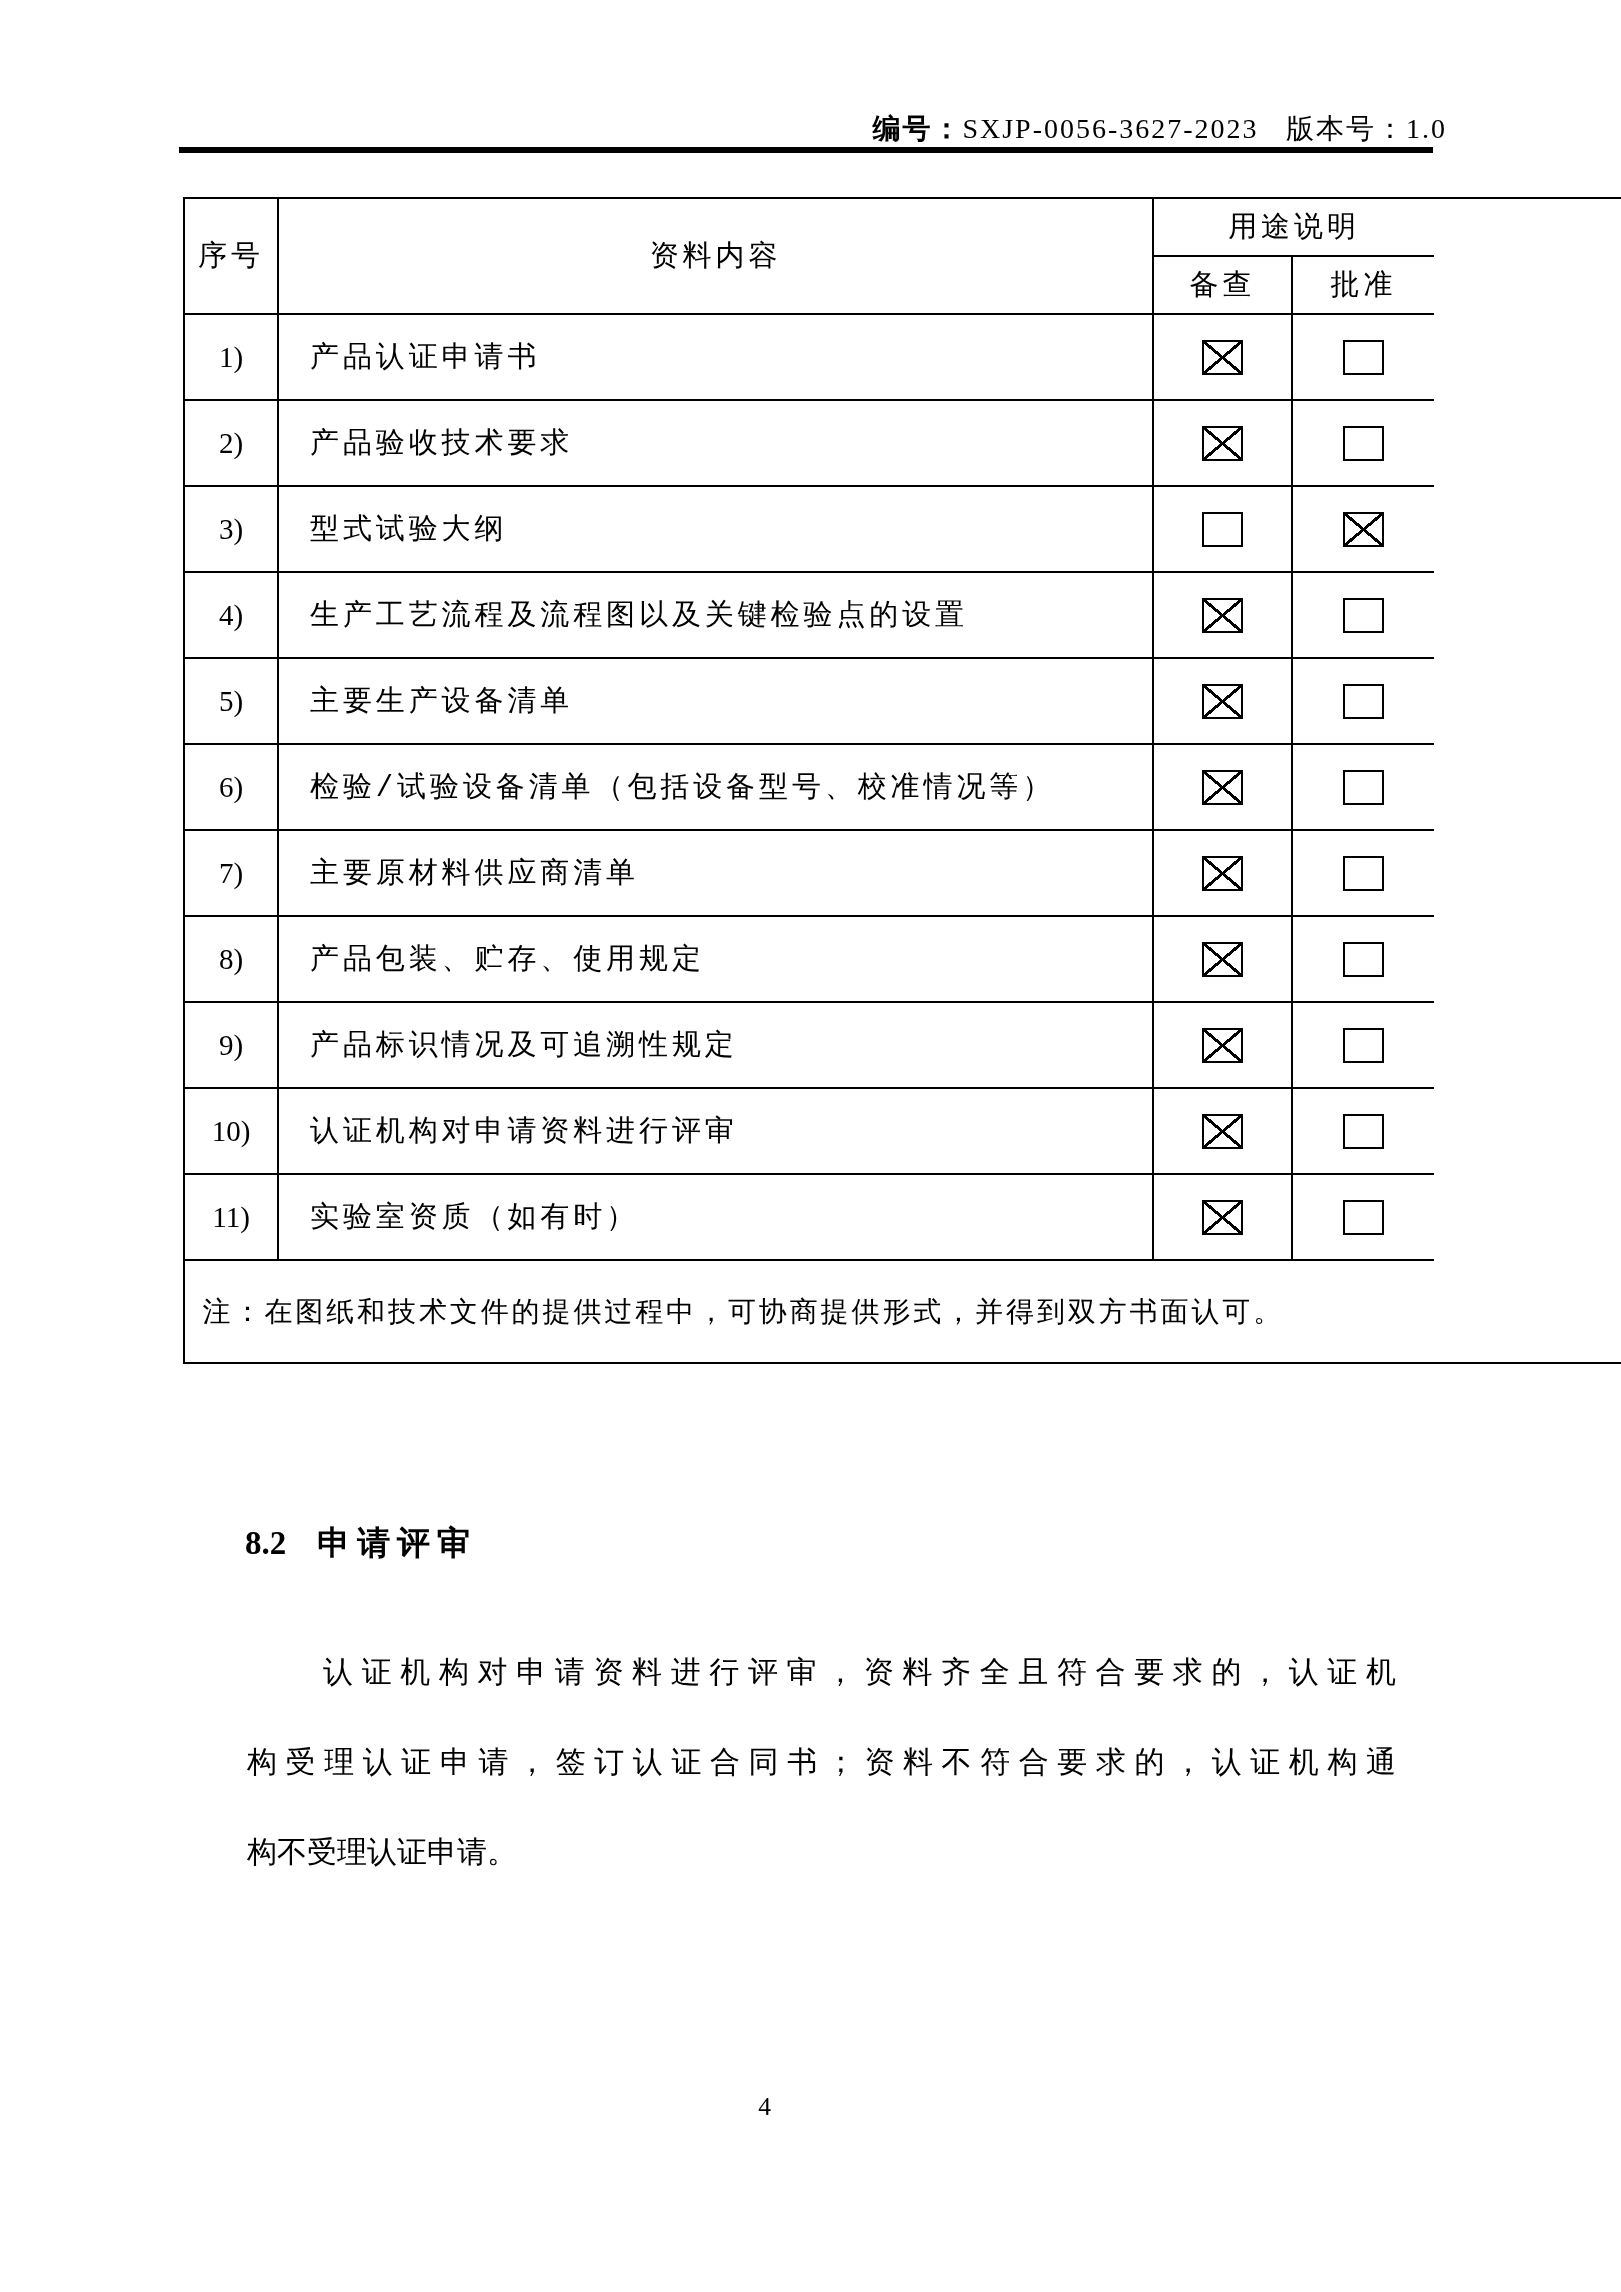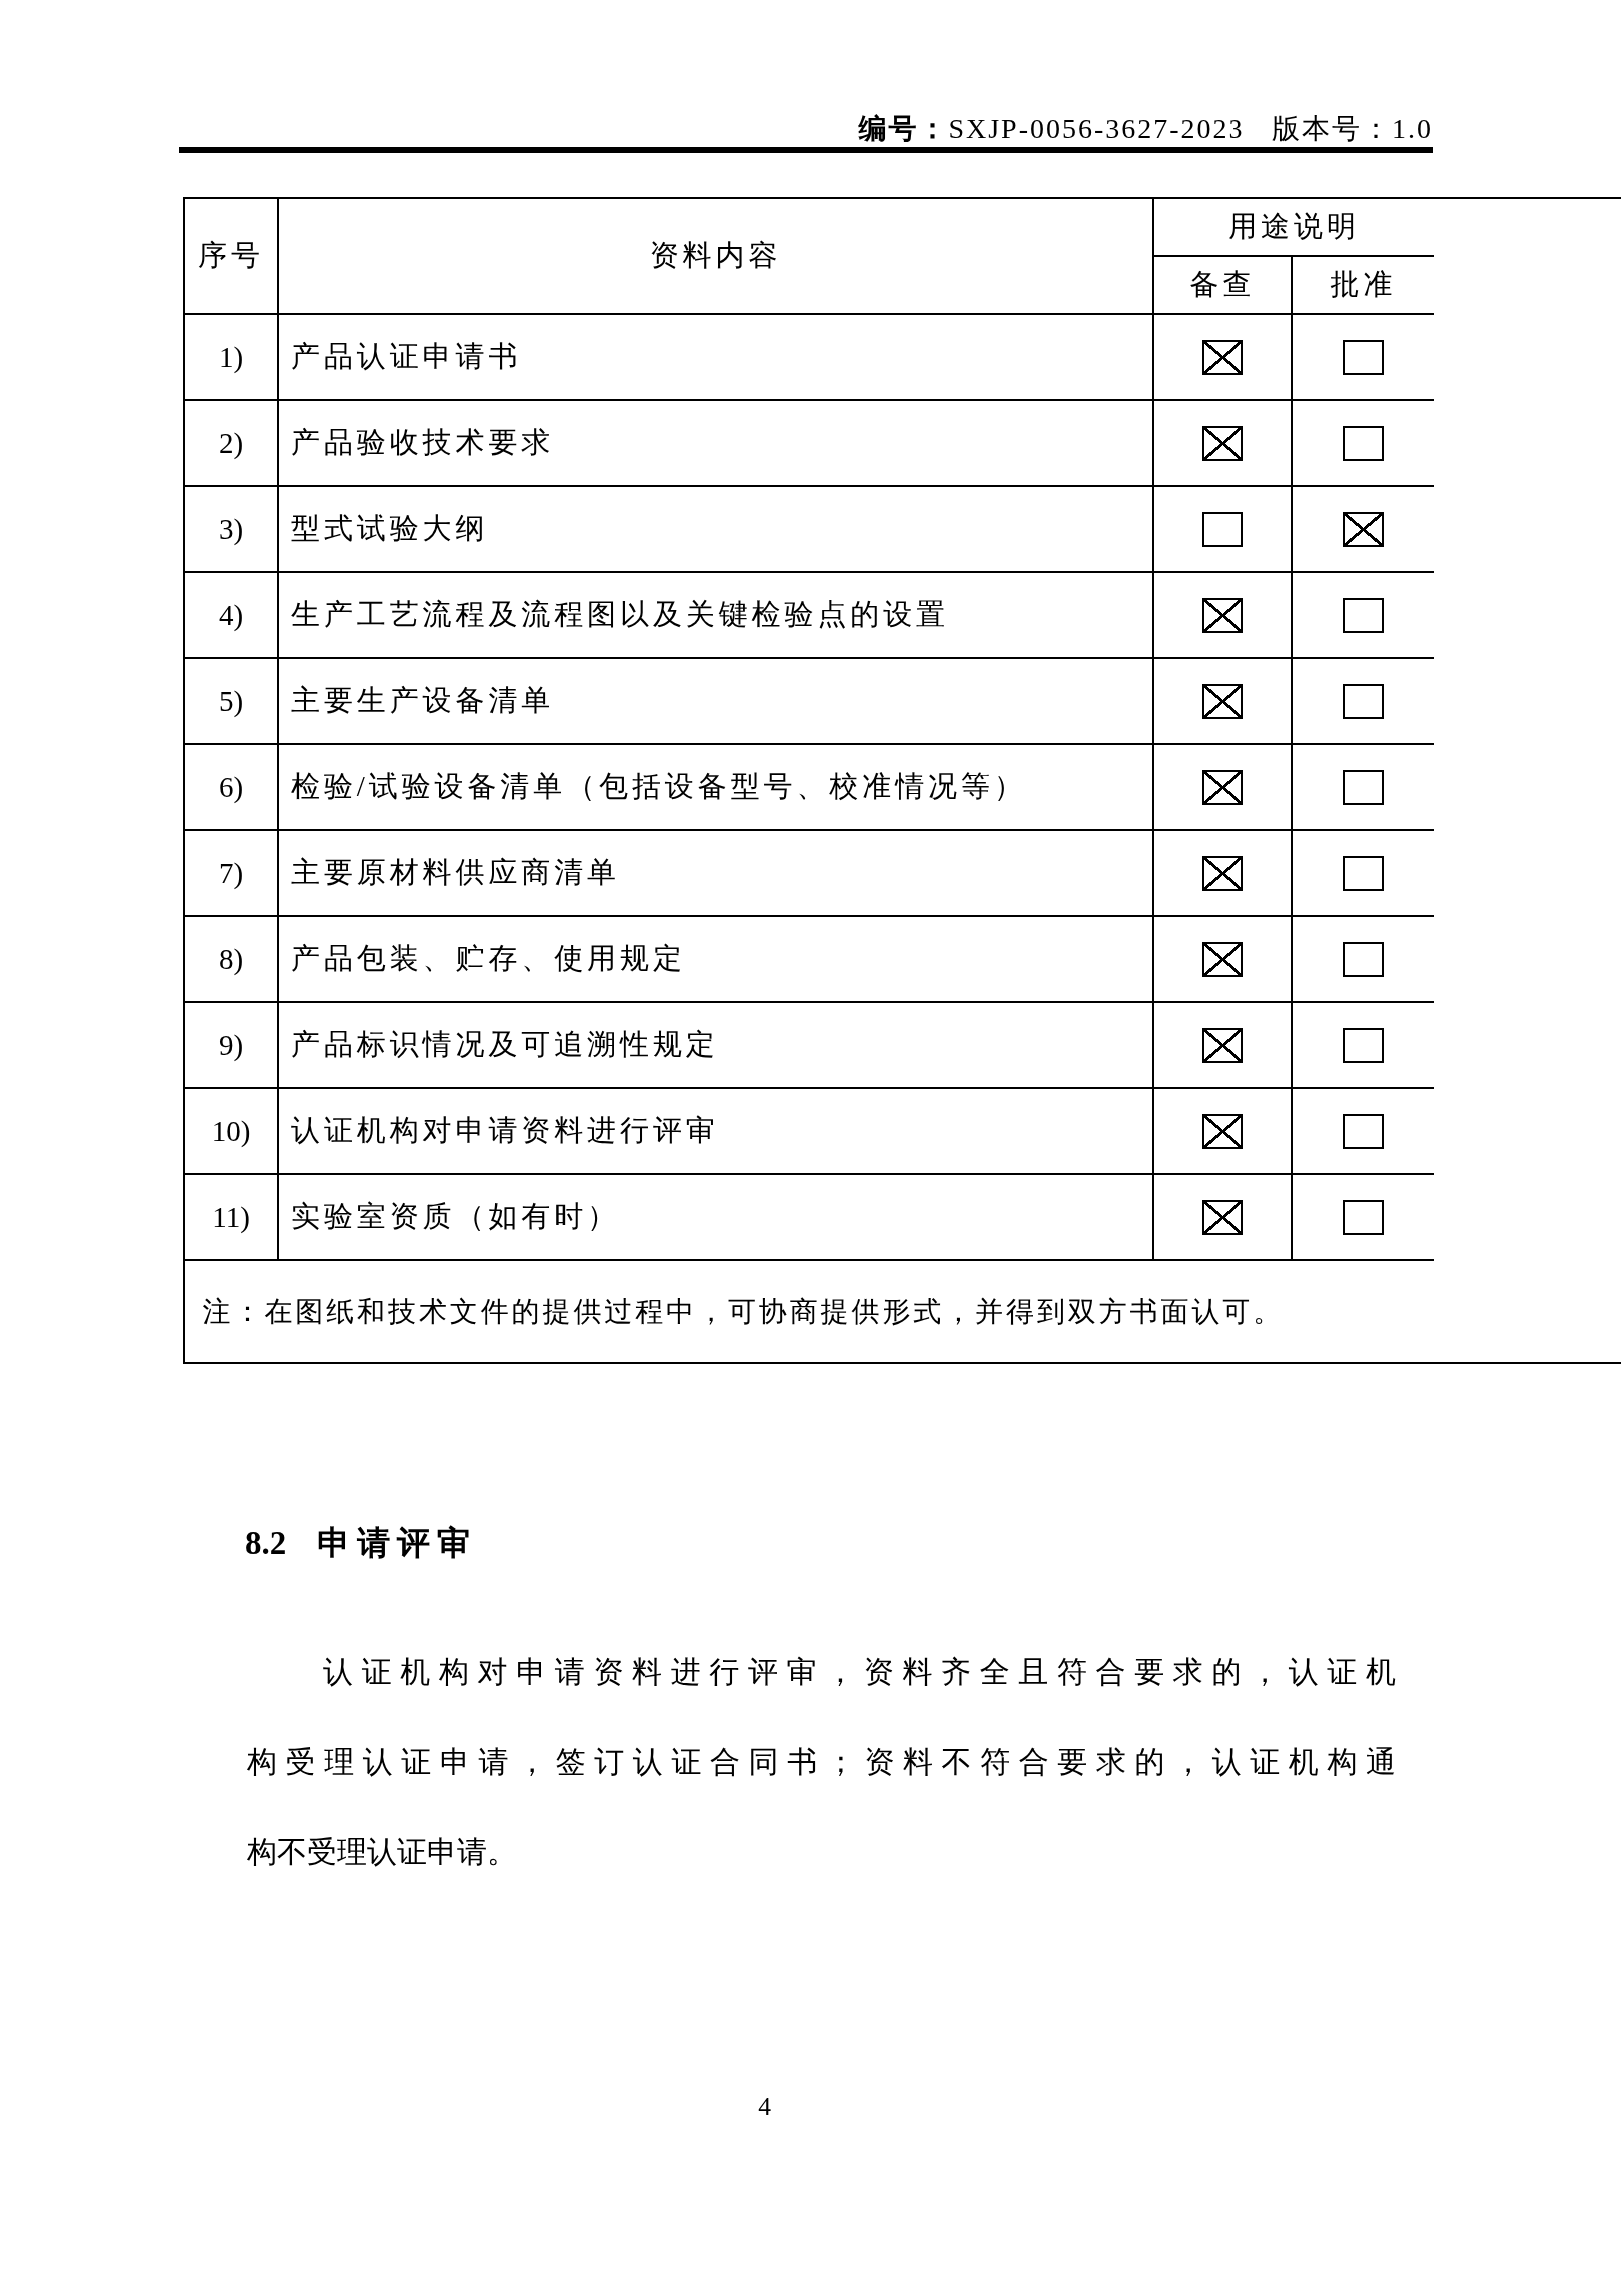--- a/index.html
+++ b/index.html
@@ -7,21 +7,21 @@
     position:relative;
     width:1621px; height:2293px;
     background:#ffffff;
     font-family:"Liberation Serif","DejaVu Serif",serif;
     color:#000;
     overflow:hidden;
   }
 
   
   .doc-header {
-    position:absolute; top:110px; right:188px;
+    position:absolute; top:110px; right:174px;
     font-size:28px; letter-spacing:2px; white-space:nowrap;
   }
   .doc-header .lbl { font-weight:bold; }
   .doc-header .gap { display:inline-block; width:27.4px; }
   .header-rule {
     position:absolute; left:179px; top:147px;
     width:1254px; height:5.9px; background:#000;
   }
 
   
@@ -43,21 +43,21 @@
   }
   .cell.center { justify-content:center; }
   .cell.last-col { border-right:none; }
   .cell.last-row { border-bottom:none; }
   .h-index   { grid-row:1 / 3; grid-column:1; }
   .h-content { grid-row:1 / 3; grid-column:2; }
   .h-usage   { grid-row:1; grid-column:3 / 5; }
   .h-check   { grid-row:2; grid-column:3; }
   .h-approve { grid-row:2; grid-column:4; }
   .c-no      { justify-content:center; letter-spacing:0; }
-  .c-content { padding-left:12px; }
+  .c-content { padding-left:31px;font-family:Liberation Mono, monospace; }
   .note-cell {
     grid-column:1 / 5;
     padding-left:17.6px;
     letter-spacing:2.9px;
     font-size:28px;
   }
 
   
   .checkbox {
     width:37px; height:31px;

